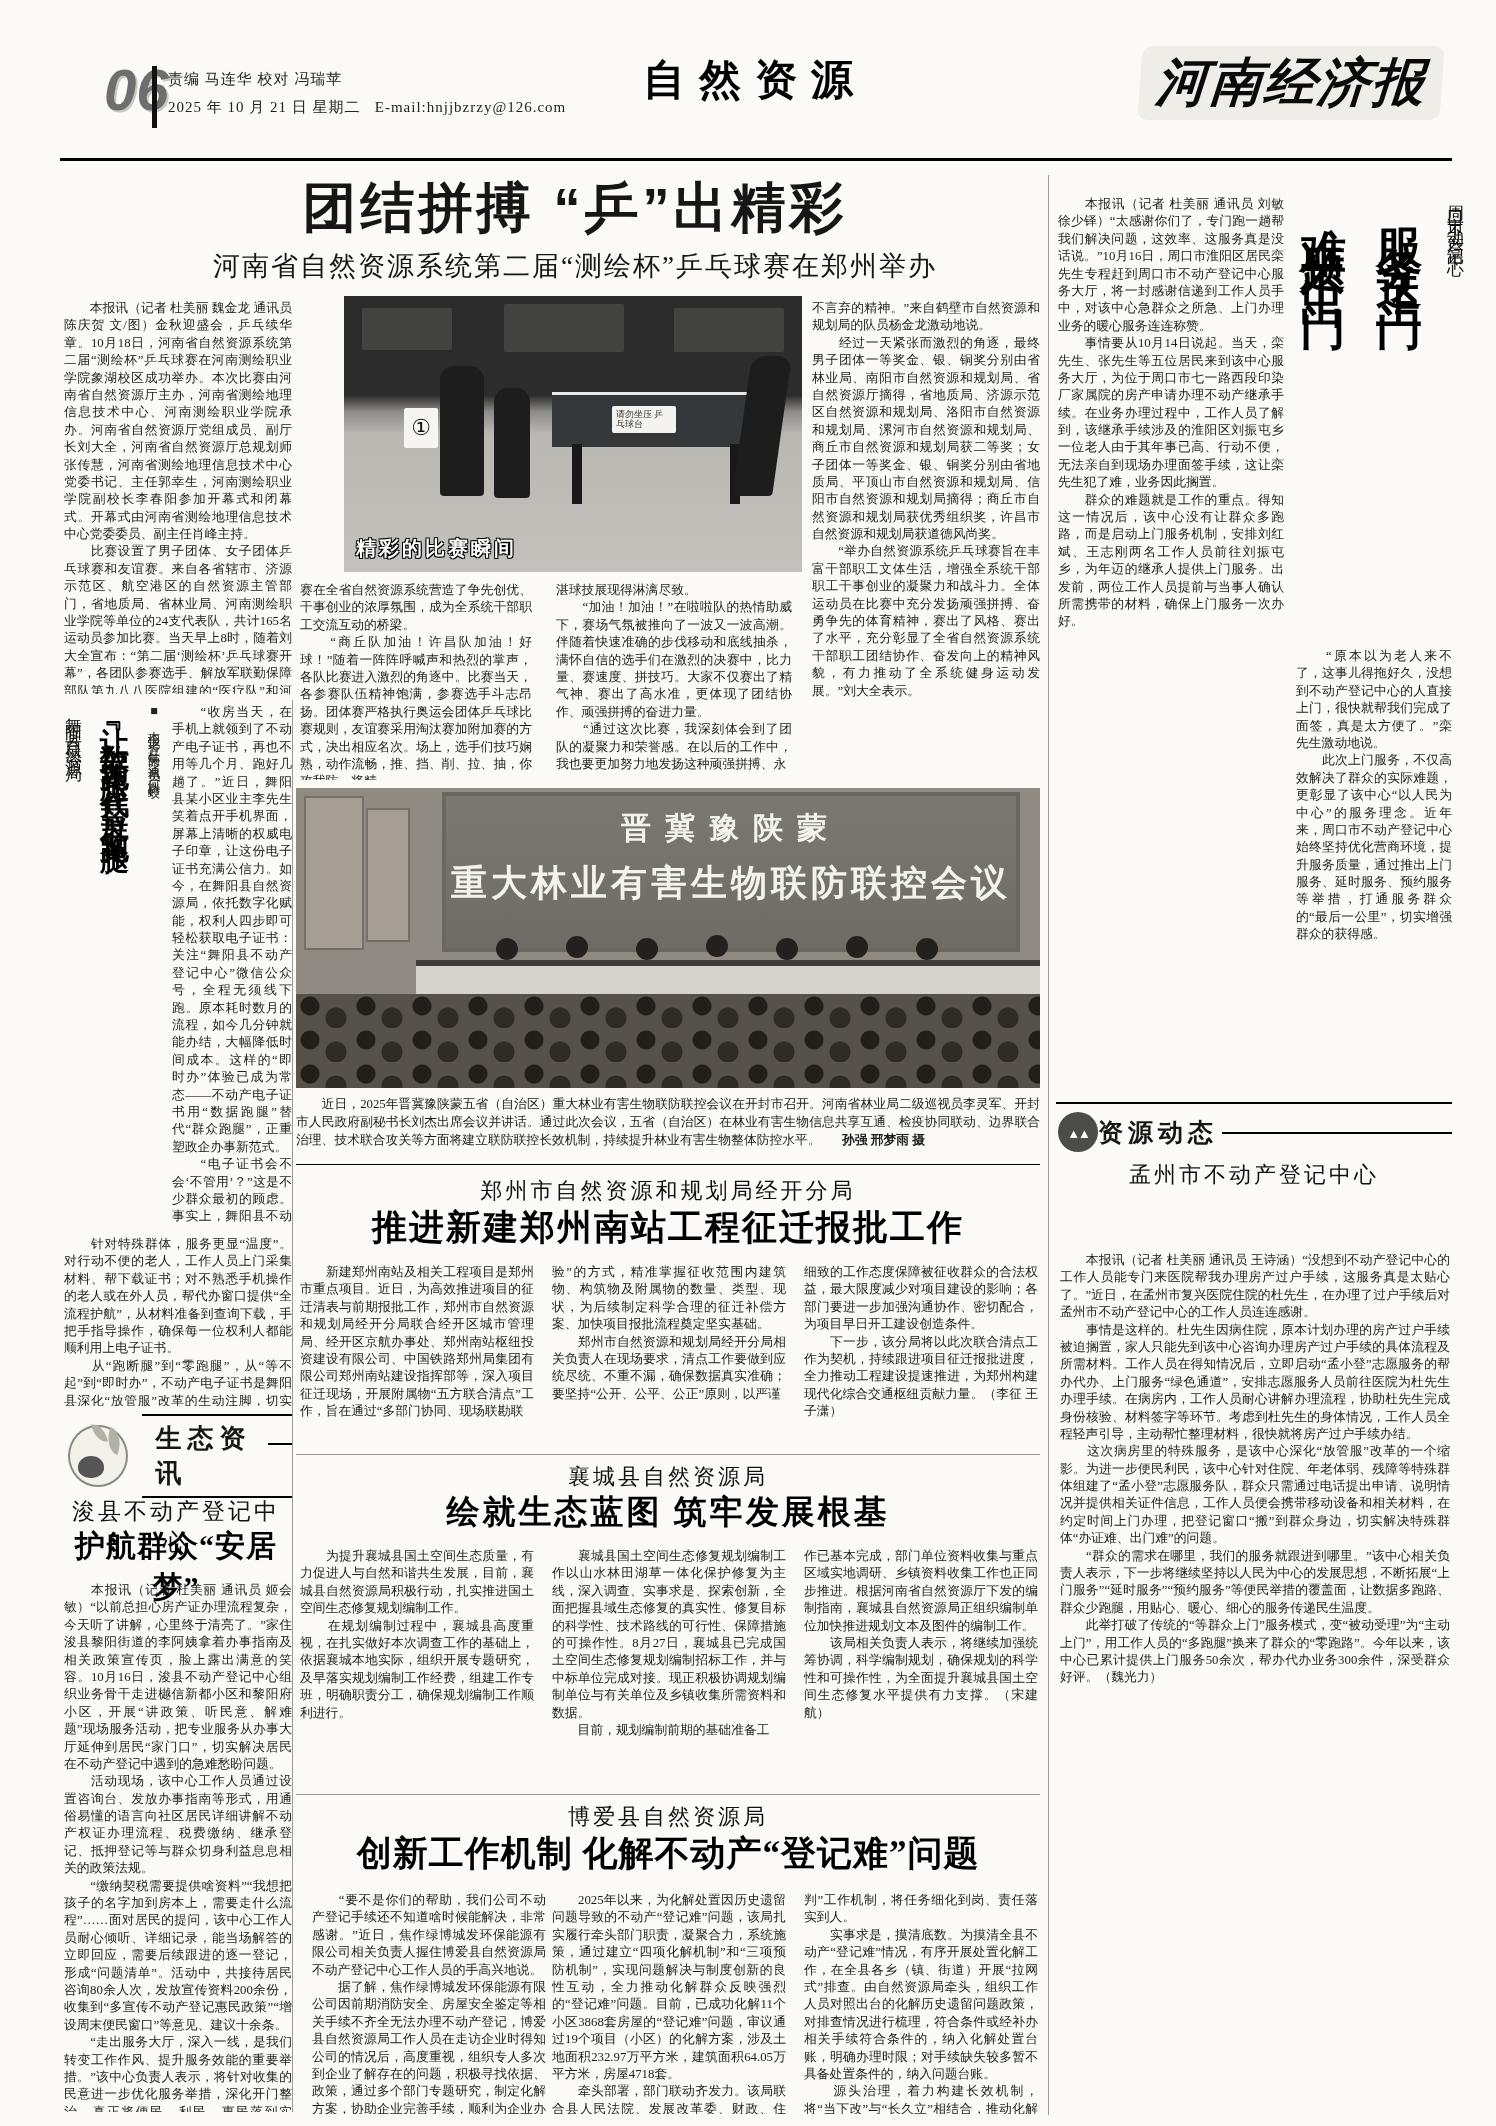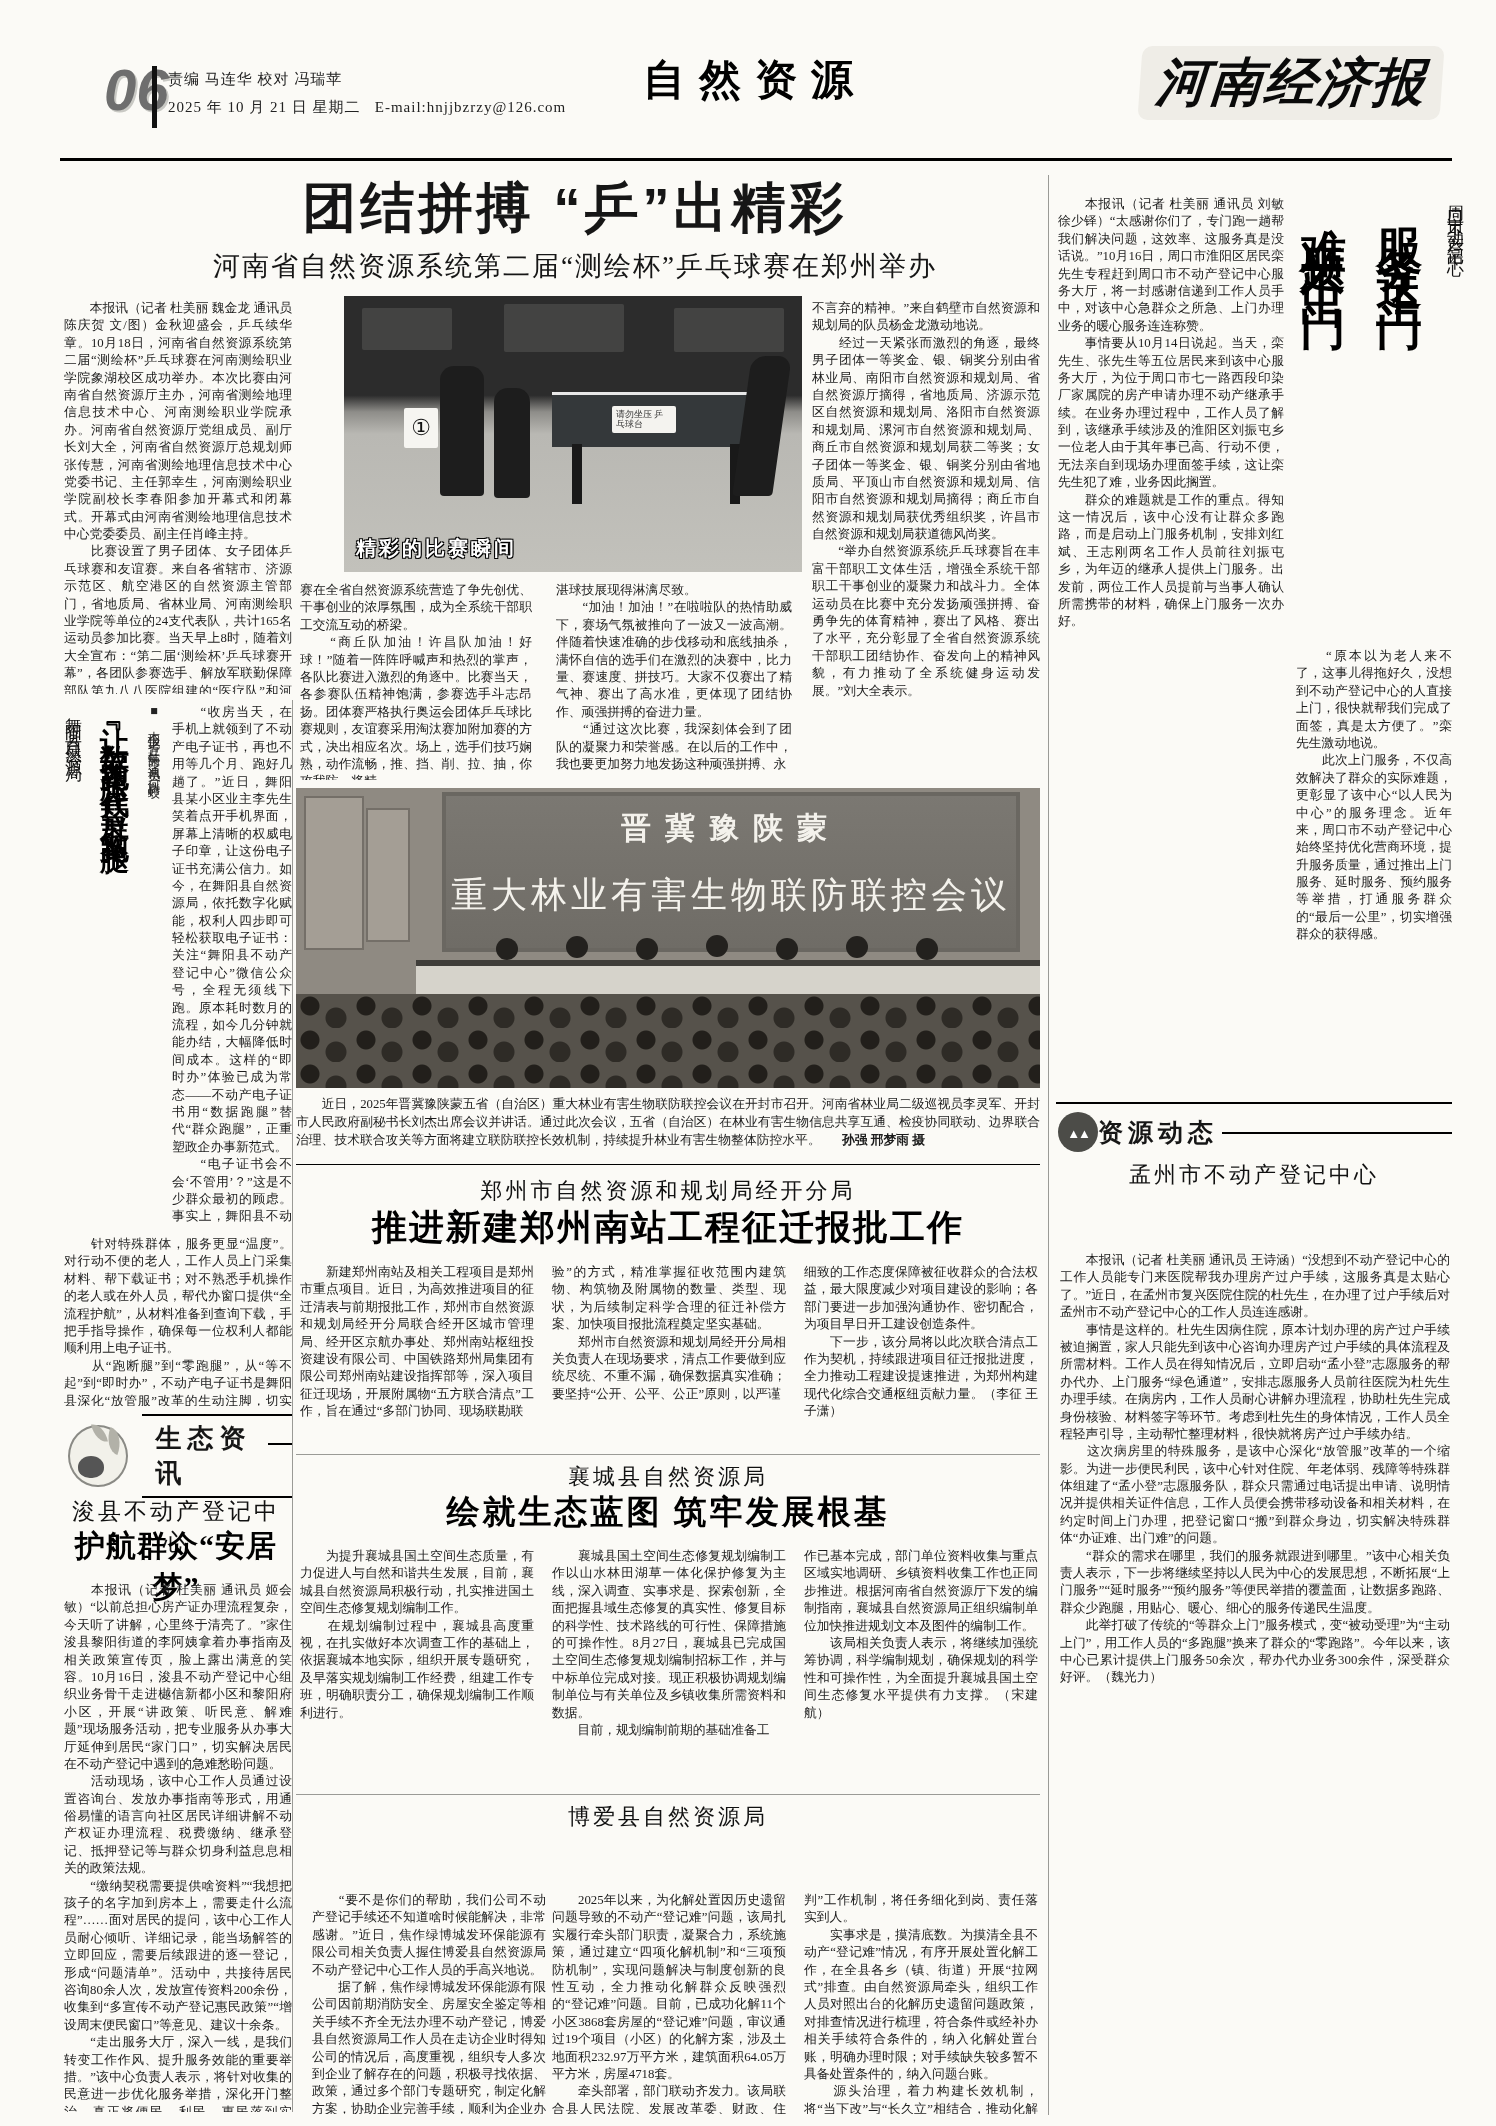--- a/index.html
+++ b/index.html
@@ -136,21 +136,21 @@
 　　“电子证书会不会‘不管用’？”这是不少群众最初的顾虑。事实上，舞阳县不动产电子证书严格遵循国家规范，加盖的电子印章与实体印章具备同等法律效力，子女入学时可直接作为房产证明提交，办理银行抵押贷款时无须携带纸质原件，工作人员在线核验即可通过，真正实现“一证在手，办事无忧”。</div>
   </div>
   <div class="col" style="left:64px;top:1236px;width:228px;height:170px;">　　针对特殊群体，服务更显“温度”。对行动不便的老人，工作人员上门采集材料、帮下载证书；对不熟悉手机操作的老人或在外人员，帮代办窗口提供“全流程护航”，从材料准备到查询下载，手把手指导操作，确保每一位权利人都能顺利用上电子证书。
 　　从“跑断腿”到“零跑腿”，从“等不起”到“即时办”，不动产电子证书是舞阳县深化“放管服”改革的生动注脚，切实提升企业和群众的办事便利度和满意度。</div>
 
   <div class="photo conf" style="left:296px;top:788px;width:744px;height:300px;">
     <div class="conf-panel" style="left:8px;top:8px;width:56px;height:150px;"></div>
     <div class="conf-panel" style="left:70px;top:20px;width:40px;height:130px;"></div>
     <div class="conf-screen" style="left:150px;top:8px;width:570px;height:152px;">
       <div style="font-size:30px;letter-spacing:14px;margin-top:12px;font-weight:700;">晋冀豫陕蒙</div>
-      <div style="font-size:36px;letter-spacing:4px;font-weight:400;margin-top:22px;">重大林业有害生物联防联控会议</div>
+      <div style="font-size:36px;letter-spacing:4px;font-weight:700;margin-top:10px;">重大林业有害生物联防联控会议</div>
     </div>
     <div class="head-dot" style="left:200px;top:150px;width:22px;height:22px;"></div>
     <div class="head-dot" style="left:270px;top:148px;width:22px;height:22px;"></div>
     <div class="head-dot" style="left:340px;top:150px;width:22px;height:22px;"></div>
     <div class="head-dot" style="left:410px;top:147px;width:22px;height:22px;"></div>
     <div class="head-dot" style="left:480px;top:150px;width:22px;height:22px;"></div>
     <div class="head-dot" style="left:550px;top:148px;width:22px;height:22px;"></div>
     <div class="head-dot" style="left:620px;top:150px;width:22px;height:22px;"></div>
     <div class="conf-dais" style="left:120px;top:172px;width:624px;height:36px;"></div>
     <div class="conf-crowd" style="left:0;top:206px;width:744px;height:94px;"></div>
@@ -174,20 +174,21 @@
   <div class="bighead" style="left:296px;top:1490px;width:744px;font-size:33px;letter-spacing:3px;">绘就生态蓝图 筑牢发展根基</div>
   <div class="col" style="left:300px;top:1548px;width:234px;height:238px;">　　为提升襄城县国土空间生态质量，有力促进人与自然和谐共生发展，目前，襄城县自然资源局积极行动，扎实推进国土空间生态修复规划编制工作。
 　　在规划编制过程中，襄城县高度重视，在扎实做好本次调查工作的基础上，依据襄城本地实际，组织开展专题研究，及早落实规划编制工作经费，组建工作专班，明确职责分工，确保规划编制工作顺利进行。</div>
   <div class="col" style="left:552px;top:1548px;width:234px;height:238px;">　　襄城县国土空间生态修复规划编制工作以山水林田湖草一体化保护修复为主线，深入调查、实事求是、探索创新，全面把握县域生态修复的真实性、修复目标的科学性、技术路线的可行性、保障措施的可操作性。8月27日，襄城县已完成国土空间生态修复规划编制招标工作，并与中标单位完成对接。现正积极协调规划编制单位与有关单位及乡镇收集所需资料和数据。
 　　目前，规划编制前期的基础准备工</div>
   <div class="col" style="left:804px;top:1548px;width:234px;height:238px;">作已基本完成，部门单位资料收集与重点区域实地调研、乡镇资料收集工作也正同步推进。根据河南省自然资源厅下发的编制指南，襄城县自然资源局正组织编制单位加快推进规划文本及图件的编制工作。
 　　该局相关负责人表示，将继续加强统筹协调，科学编制规划，确保规划的科学性和可操作性，为全面提升襄城县国土空间生态修复水平提供有力支撑。（宋建航）</div>
 
   <div class="lrule" style="left:296px;top:1794px;width:744px;height:1px;"></div>
   <div class="kicker" style="left:296px;top:1802px;width:744px;">博爱县自然资源局</div>
+  <div class="bighead" style="left:296px;top:1830px;width:744px;font-size:35px;letter-spacing:1px;">创新工作机制 化解不动产“登记难”问题</div>
   <div class="col" style="left:312px;top:1892px;width:234px;height:222px;">　　“要不是你们的帮助，我们公司不动产登记手续还不知道啥时候能解决，非常感谢。”近日，焦作绿博城发环保能源有限公司相关负责人握住博爱县自然资源局不动产登记中心工作人员的手高兴地说。
 　　据了解，焦作绿博城发环保能源有限公司因前期消防安全、房屋安全鉴定等相关手续不齐全无法办理不动产登记，博爱县自然资源局工作人员在走访企业时得知公司的情况后，高度重视，组织专人多次到企业了解存在的问题，积极寻找依据、政策，通过多个部门专题研究，制定化解方案，协助企业完善手续，顺利为企业办理不动产登记手续。</div>
   <div class="col" style="left:552px;top:1892px;width:234px;height:222px;">　　2025年以来，为化解处置因历史遗留问题导致的不动产“登记难”问题，该局扎实履行牵头部门职责，凝聚合力，系统施策，通过建立“四项化解机制”和“三项预防机制”，实现问题解决与制度创新的良性互动，全力推动化解群众反映强烈的“登记难”问题。目前，已成功化解11个小区3868套房屋的“登记难”问题，审议通过19个项目（小区）的化解方案，涉及土地面积232.97万平方米，建筑面积64.05万平方米，房屋4718套。
 　　牵头部署，部门联动齐发力。该局联合县人民法院、发展改革委、财政、住建、税务等部门组建工作专班，建立“周调度、月研</div>
   <div class="col" style="left:804px;top:1892px;width:234px;height:222px;">判”工作机制，将任务细化到岗、责任落实到人。
 　　实事求是，摸清底数。为摸清全县不动产“登记难”情况，有序开展处置化解工作，在全县各乡（镇、街道）开展“拉网式”排查。由自然资源局牵头，组织工作人员对照出台的化解历史遗留问题政策，对排查情况进行梳理，符合条件或经补办相关手续符合条件的，纳入化解处置台账，明确办理时限；对手续缺失较多暂不具备处置条件的，纳入问题台账。
 　　源头治理，着力构建长效机制，将“当下改”与“长久立”相结合，推动化解工作制度化、规范化，切实解决群众“急难愁盼”。</div>
 
   <div class="badge-row" style="left:68px;top:1414px;width:224px;">
     <div class="eco-circle">

